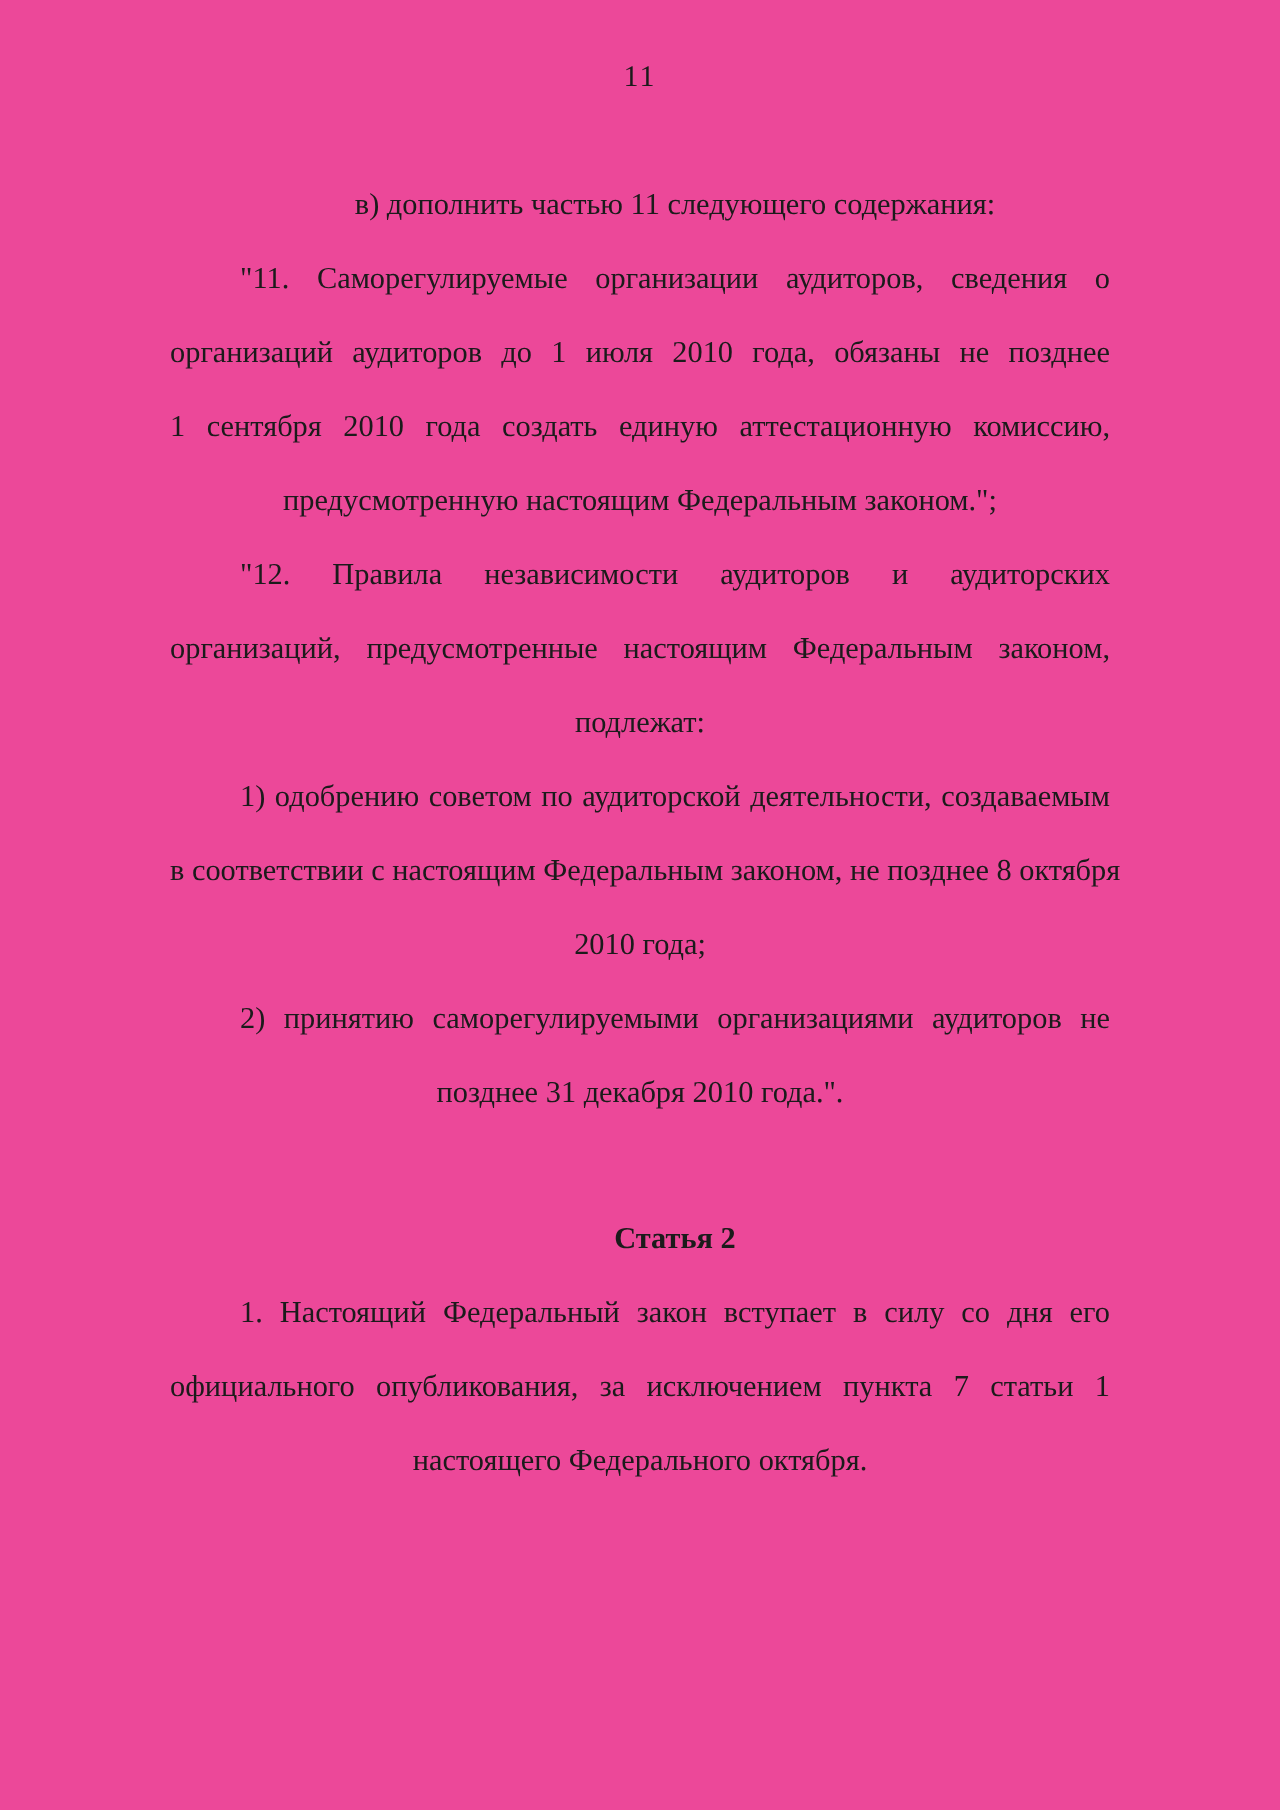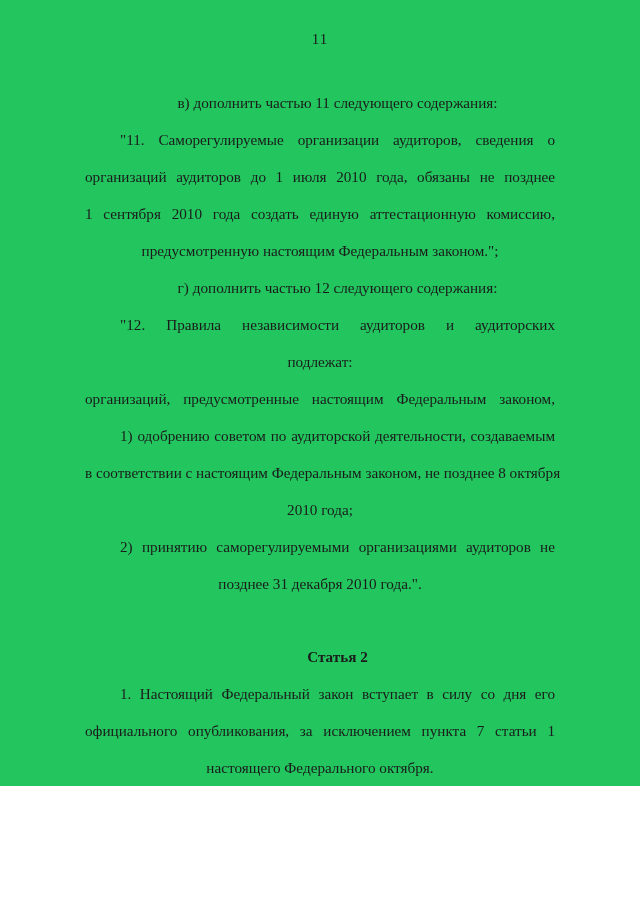--- a/index.html
+++ b/index.html
@@ -3,22 +3,22 @@
   <meta charset="utf-8">
   <style>
     html, body {
       margin: 0;
       padding: 0;
       background: #ffffff;
     }
     .page {
       position: relative;
       width: 640px;
-      height: 786px;
-      background: #22c55e;
+      height: 905px;
+      background: #ec4899;
       overflow: hidden;
       font-family: "Liberation Serif", serif;
       color: #1b1b1b;
     }
     .page-number {
       position: absolute;
       top: 31px;
       left: 0;
       width: 100%;
       text-align: center;
@@ -62,25 +62,24 @@
 
   <div class="text-block">
 
     <div class="line indent">в) дополнить частью 11 следующего содержания:</div>
 
     <div class="line indent stretch">"11. Саморегулируемые организации аудиторов, сведения о</div>
     <div class="line stretch">организаций аудиторов до 1 июля 2010 года, обязаны не позднее</div>
     <div class="line stretch">1 сентября 2010 года создать единую аттестационную комиссию,</div>
     <div class="line">предусмотренную настоящим Федеральным законом.";</div>
 
-    <div class="line indent">г) дополнить частью 12 следующего содержания:</div>
 
     <div class="line indent stretch">"12. Правила независимости аудиторов и аудиторских</div>
+    <div class="line stretch">организаций, предусмотренные настоящим Федеральным законом,</div>
     <div class="line">подлежат:</div>
-    <div class="line stretch">организаций, предусмотренные настоящим Федеральным законом,</div>
 
     <div class="line indent stretch">1) одобрению советом по аудиторской деятельности, создаваемым</div>
     <div class="line stretch">в соответствии с настоящим Федеральным законом, не позднее 8 октября</div>
     <div class="line">2010 года;</div>
 
     <div class="line indent stretch">2) принятию саморегулируемыми организациями аудиторов не</div>
     <div class="line">позднее 31 декабря 2010 года.".</div>
 
     <div class="line indent bold space-before">Статья 2</div>
 

